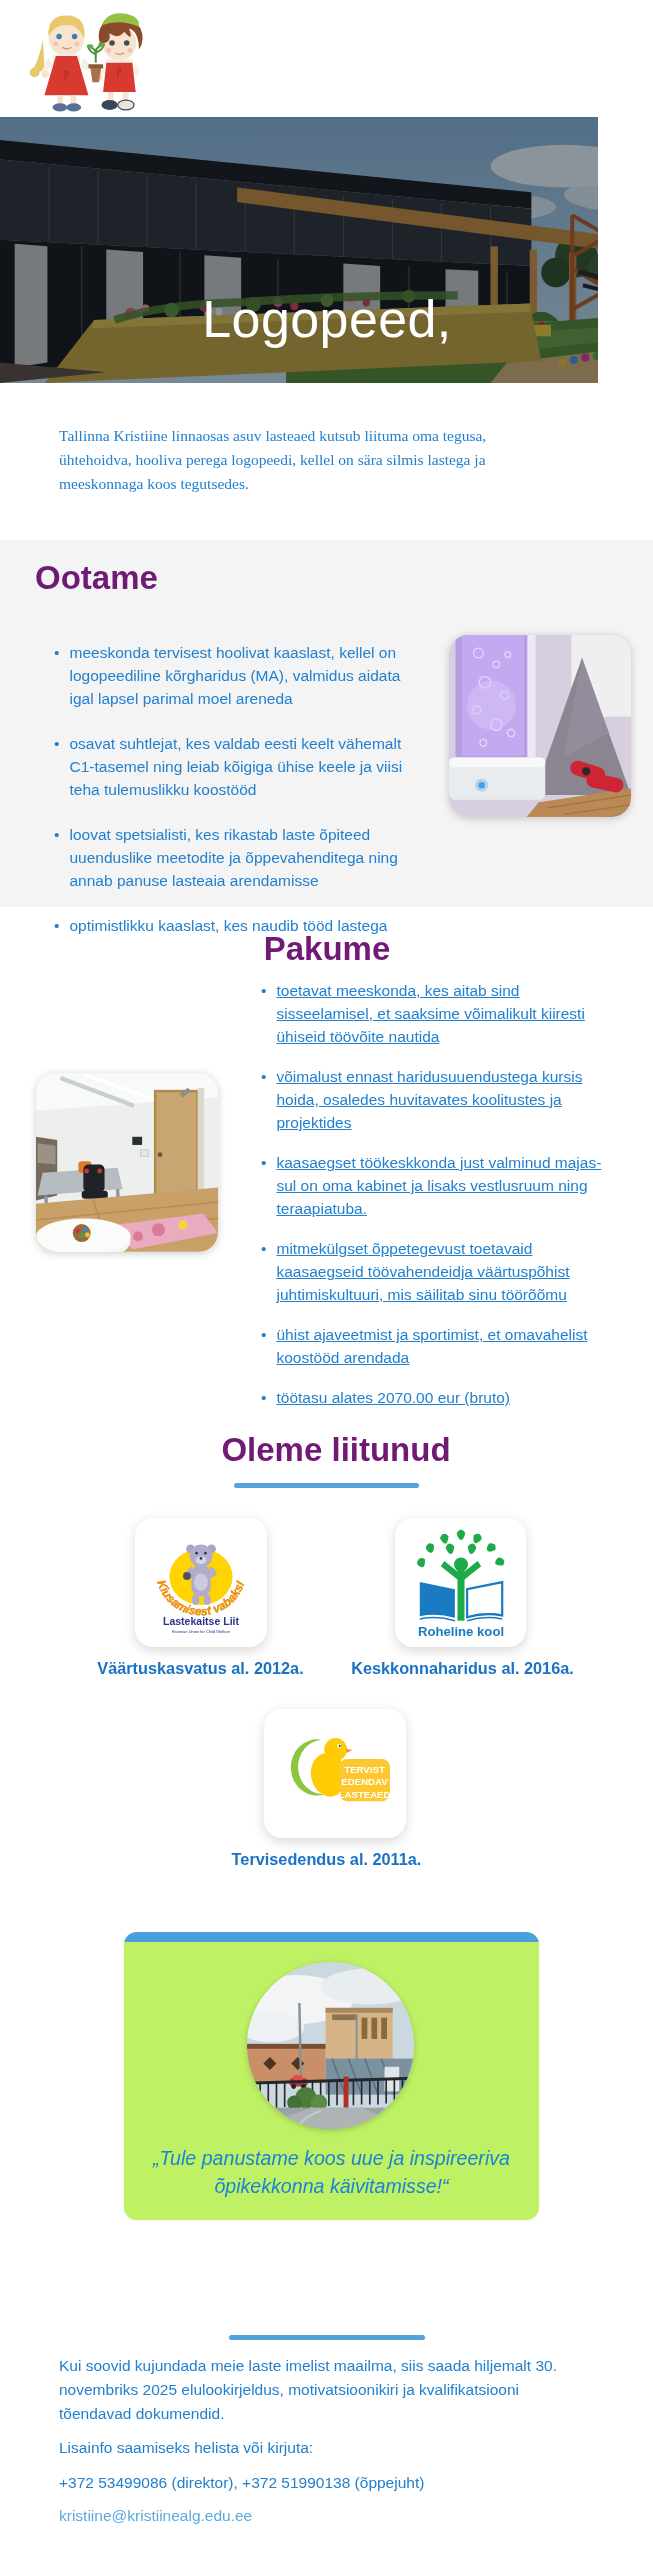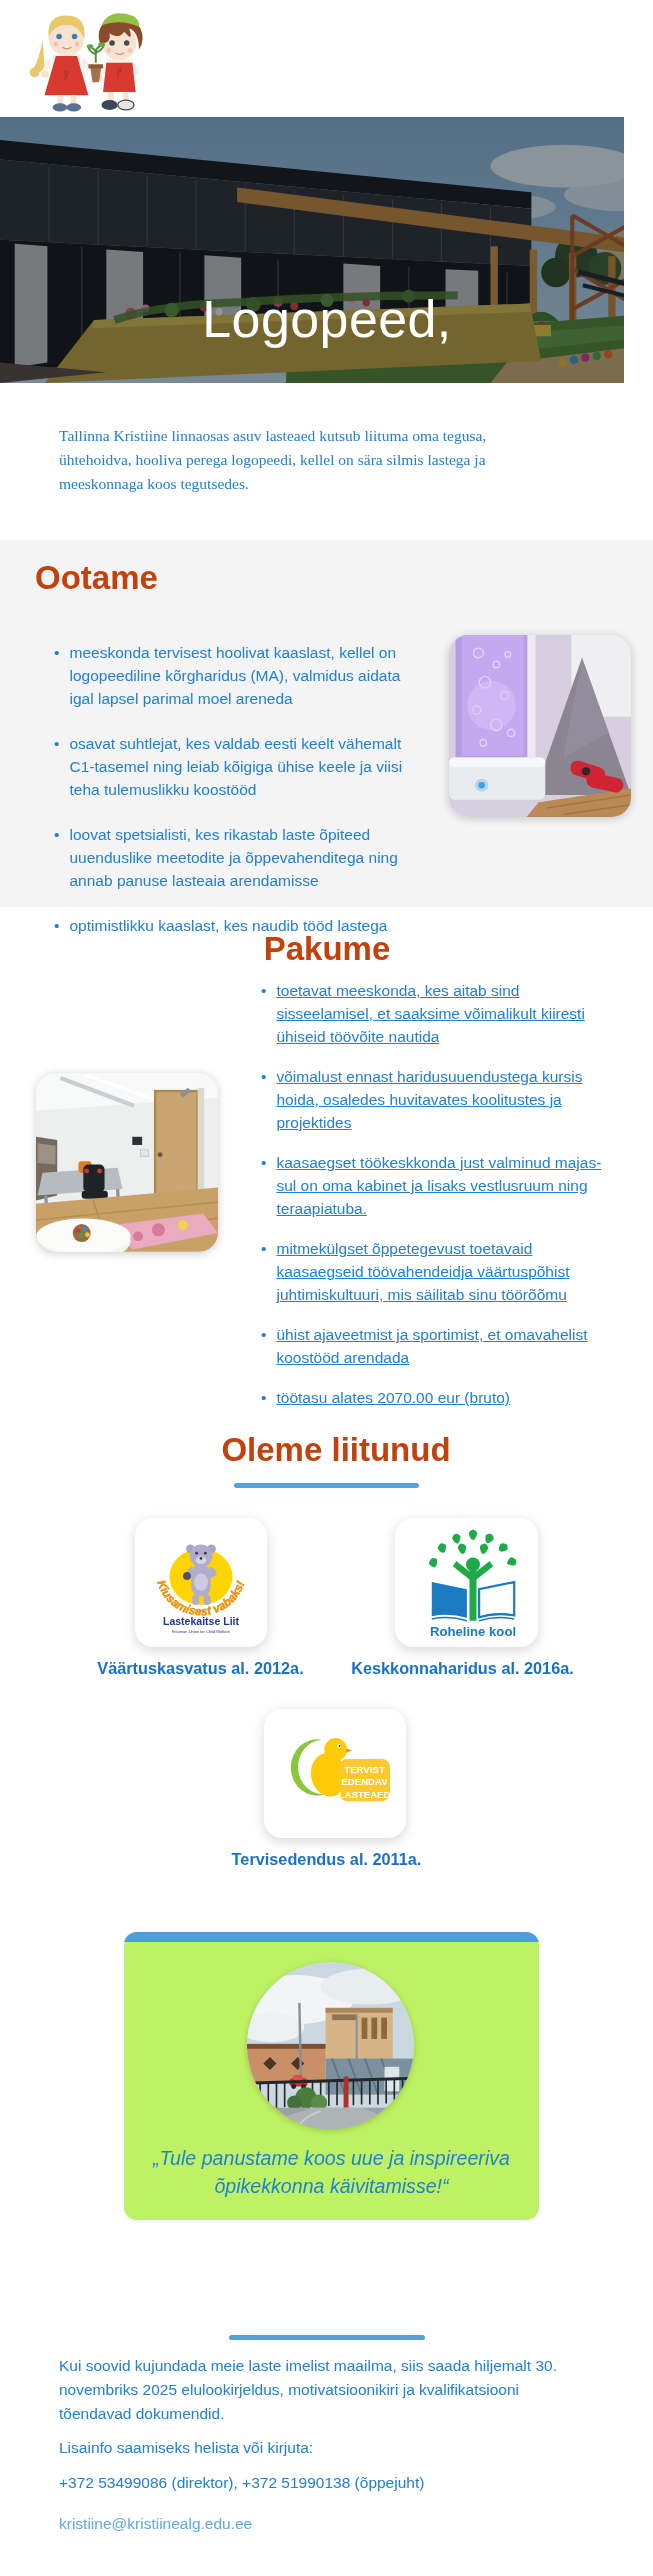--- a/index.html
+++ b/index.html
@@ -1,45 +1,45 @@
 <!DOCTYPE html>
 <html style="font-size:13px"><head>
 <meta charset="utf-8">
 <style>
   html,body{margin:0;padding:0;background:#ffffff;}
   body{font-family:"Liberation Sans", sans-serif;}
   #page{position:relative;width:654px;height:2576px;background:#fff;overflow:hidden;margin:0 auto;}
   .abs{position:absolute;}
   
-  #hero{left:0;top:117px;width:624px;height:266px;overflow:hidden;}
+  #hero{left:0;top:117px;width:570px;height:266px;overflow:hidden;padding-left:28px;}
   #hero svg{position:absolute;left:0;top:0;}
   .hero-title{left:0;top:172px;width:654px;text-align:center;color:#ffffff;font-size:52px;font-weight:400;letter-spacing:0.4px;}
   
   .blue-p{color:#2180d0;font-size:15.5px;line-height:24px;white-space:pre-line;}
-  .section-h{color:#c2410c;font-size:33px;font-weight:600;line-height:1.15;}
+  .section-h{color:#701a75;font-size:33px;font-weight:600;line-height:1.15;}
   .centered{left:0;width:654px;text-align:center;}
   #ootame-band{left:0;top:540px;width:654px;height:367px;background:#f4f4f4;}
   ul.blist{list-style:none;margin:0;padding:0;}
   ul.blist li{position:relative;padding-left:15.5px;color:#2180d0;font-size:15.5px;line-height:23px;}
   ul.blist li::before{content:"•";position:absolute;left:0;top:0;color:#2180d0;}
   #ootame-list{left:54px;top:609px;width:369px;margin-top:32px;}
   #ootame-list li{margin-bottom:22px;}
   #pakume-list{left:261px;top:979px;width:358px;}
   #pakume-list li{margin-bottom:17px;text-decoration:underline;}
   .photo{border-radius:19.6px;overflow:hidden;box-shadow:0 1.6px 8.2px rgba(0,0,0,.18);}
   
   .badge-card{background:#fff;border-radius:18px;box-shadow:0 3.3px 11.4px rgba(0,0,0,.15);display:flex;align-items:center;justify-content:center;}
   .caption{color:#1a72c6;font-size:16.3px;font-weight:700;text-align:center;}
   .bar{background:#55a1dc;height:4.9px;border-radius:2.5px;}
   
   #quote-card{left:124px;top:1932px;width:415px;height:288px;background:#bef264;border-radius:13px;overflow:hidden;box-shadow:0 0.8px 3.3px rgba(0,0,0,.06);}
   #quote-topbar{position:absolute;left:0;top:0;width:100%;height:9.8px;background:#4b9fdc;}
   #quote-photo{position:absolute;left:123px;top:30px;width:167px;height:167px;border-radius:50%;overflow:hidden;box-shadow:0 1.6px 6.5px rgba(0,0,0,.2);}
   #quote-text{position:absolute;left:0;top:212px;width:100%;text-align:center;color:#1e82d4;font-size:19.6px;font-style:italic;line-height:28px;white-space:pre-line;}
-  .email{color:#5fa9e0;font-size:15.5px;cursor:pointer;margin-top:8px;}
+  .email{color:#5fa9e0;font-size:15.5px;cursor:pointer;}
 </style>
 </head>
 <body>
 
 <div id="page">
 
   <div class="abs" style="left:20.4px;top:6.5px;width:145px;height:108px;">
     <svg width="145" height="108" viewBox="0 0 178 132">
 
       <g>
@@ -354,21 +354,21 @@
         <rect x="68" y="78" width="8" height="12" rx="4" fill="#b0accc"></rect>
       </g>
       <text font-size="13.5" font-weight="700" font-style="italic" fill="#f59a00" stroke="#d97c00" stroke-width="0.4">
         <textPath href="#arc1" startOffset="4">Kiusamisest vabaks!</textPath>
       </text>
       <text x="65" y="113" text-anchor="middle" font-size="12" font-weight="700" fill="#27348b">Lastekaitse Liit</text>
       <text x="65" y="122" text-anchor="middle" font-size="4.6" fill="#27348b">Estonian Union for Child Welfare</text>
     </svg>
   </div>
 
-  <div class="abs badge-card" style="left:395px;top:1518px;width:131px;height:129px;padding-left:12px;">
+  <div class="abs badge-card" style="left:395px;top:1518px;width:131px;height:129px;">
     <svg width="114" height="114" viewBox="0 0 130 130">
       <g fill="#1faa4a">
         <path d="M61,50 h8 v58 h-8 z"></path>
         <circle cx="65" cy="44" r="8"></circle>
         <path d="M62,62 L42,46 L46,40 L66,56 Z"></path>
         <path d="M68,62 L88,46 L84,40 L64,56 Z"></path>
         <g>
           <path d="M60,8 q5,-8 10,0 q-2,8 -5,8 q-3,0 -5,-8z"></path>
           <path d="M42,12 q6,-7 10,1 q-3,7 -6,7 q-3,-1 -4,-8z" transform="rotate(-18 47 16)"></path>
           <path d="M78,12 q6,-7 10,1 q-3,7 -6,7 q-3,-1 -4,-8z" transform="rotate(18 83 16)"></path>

